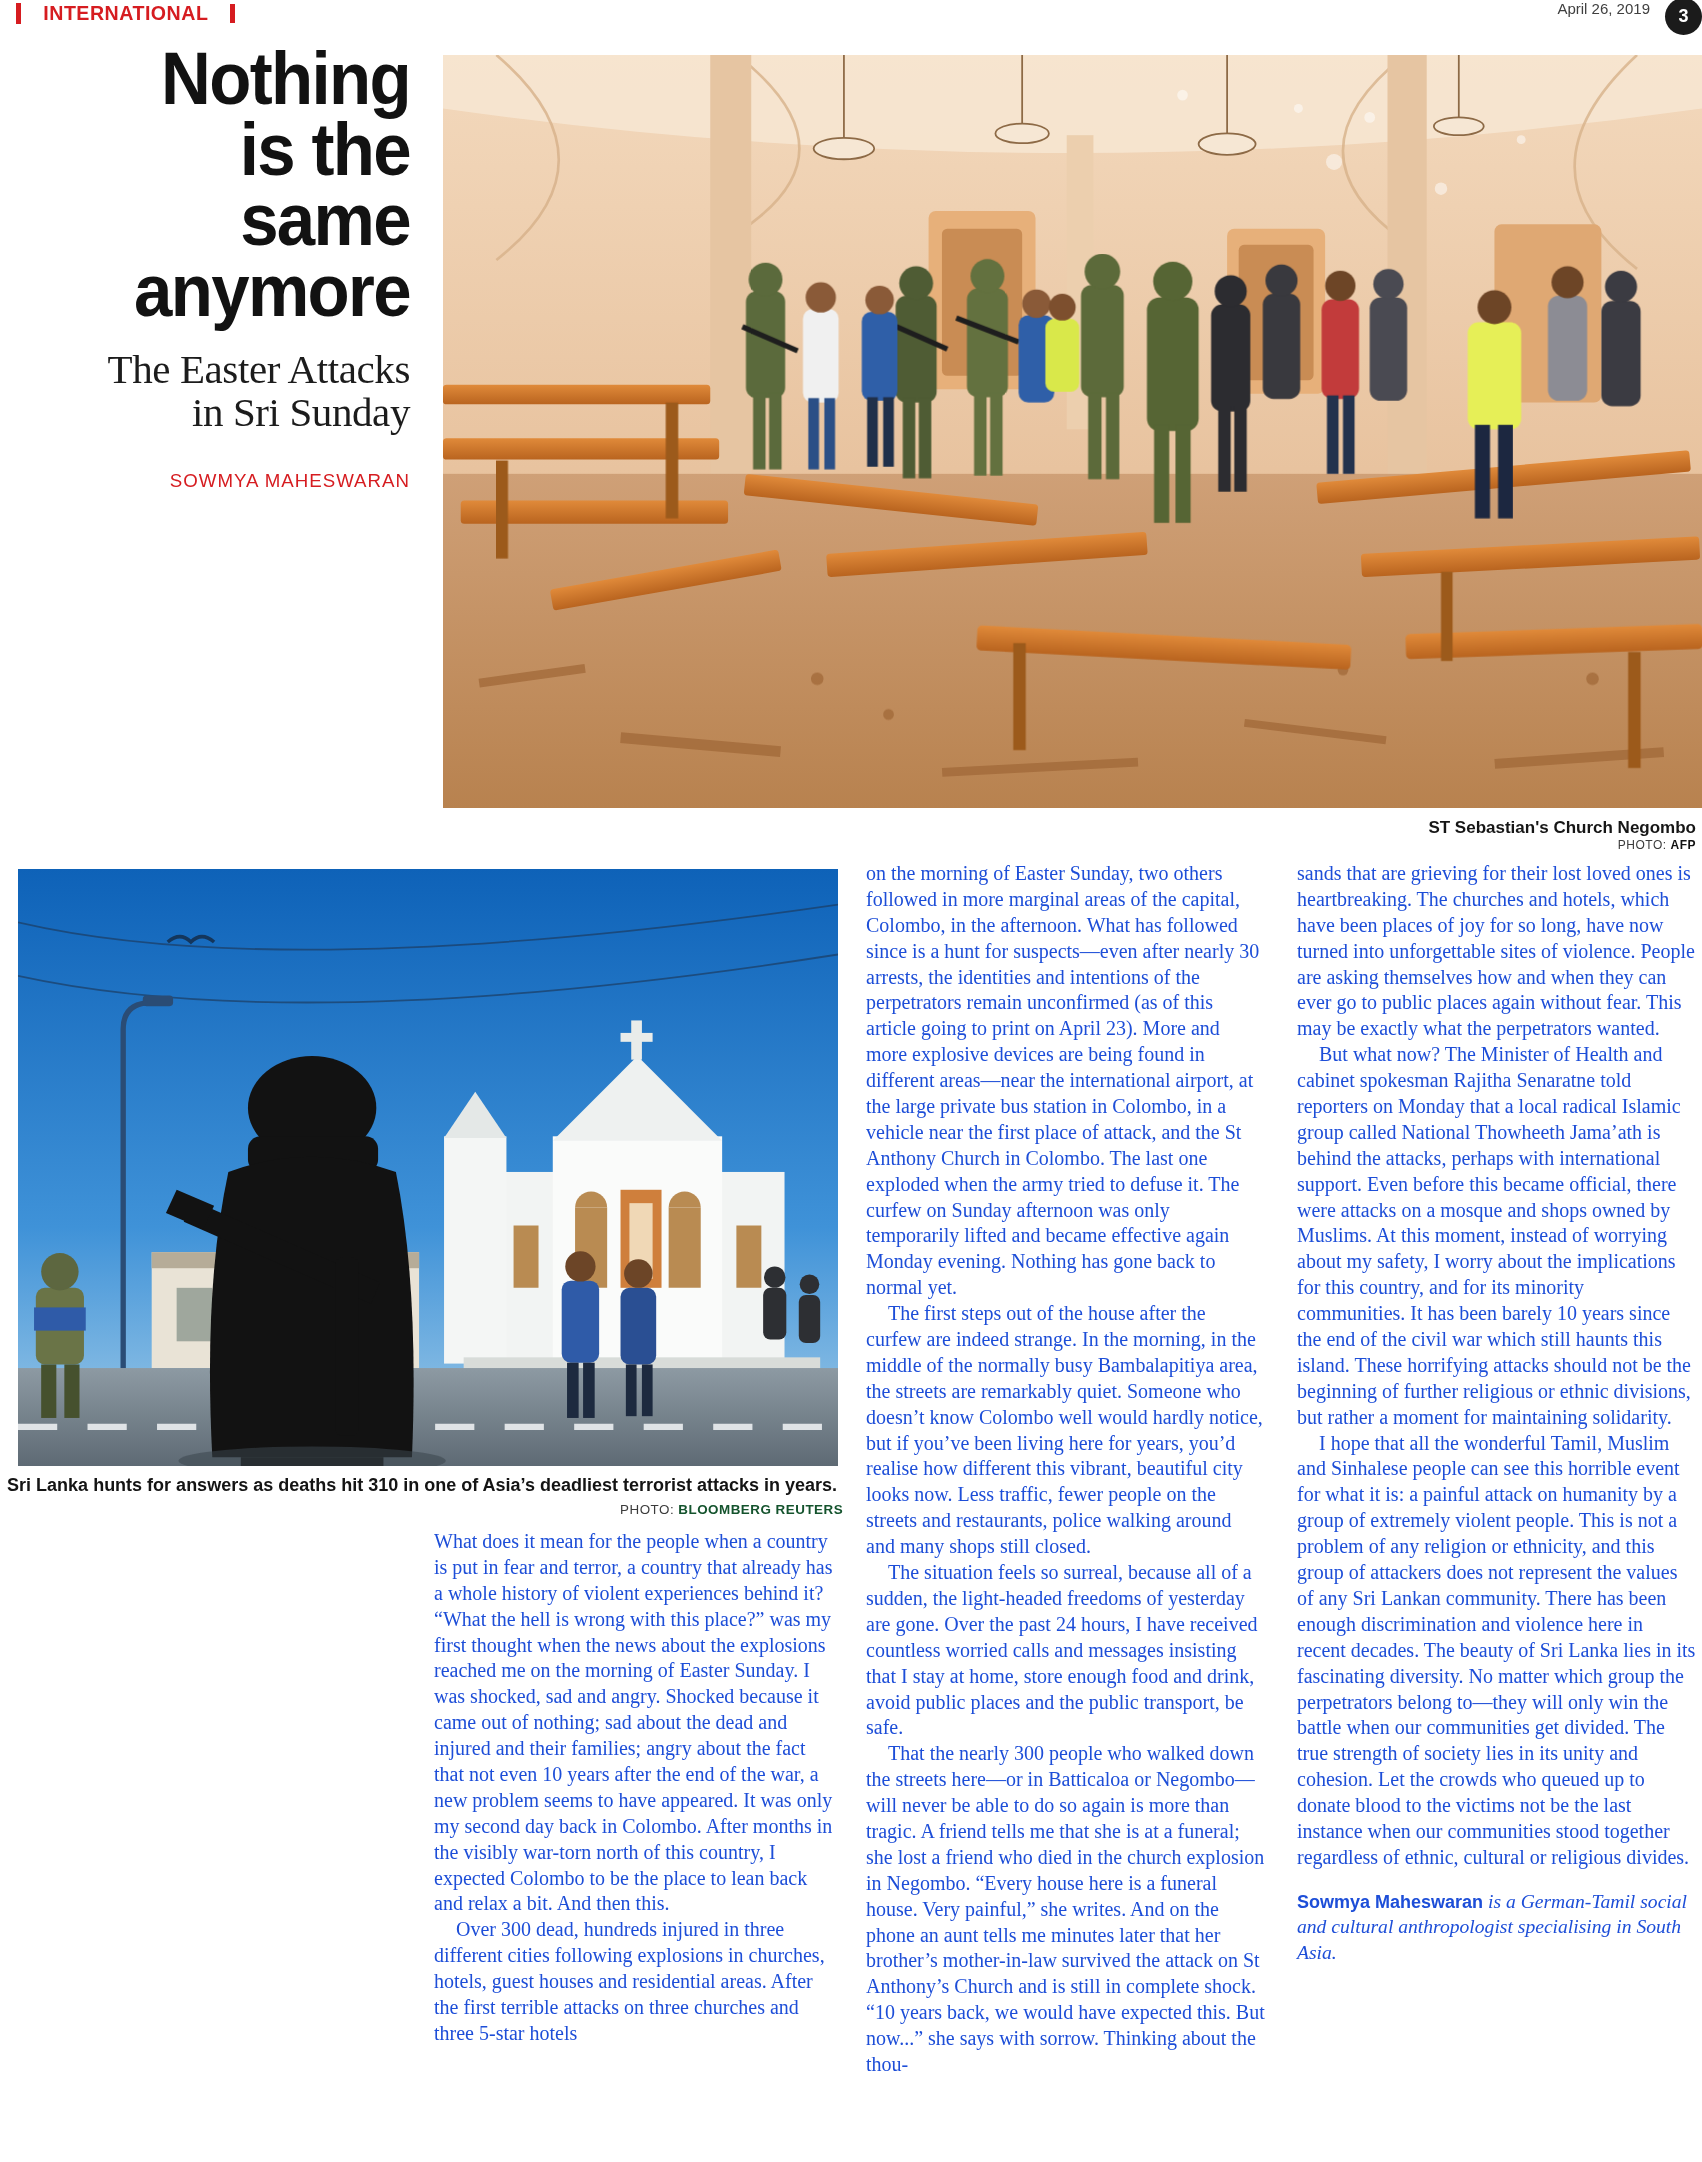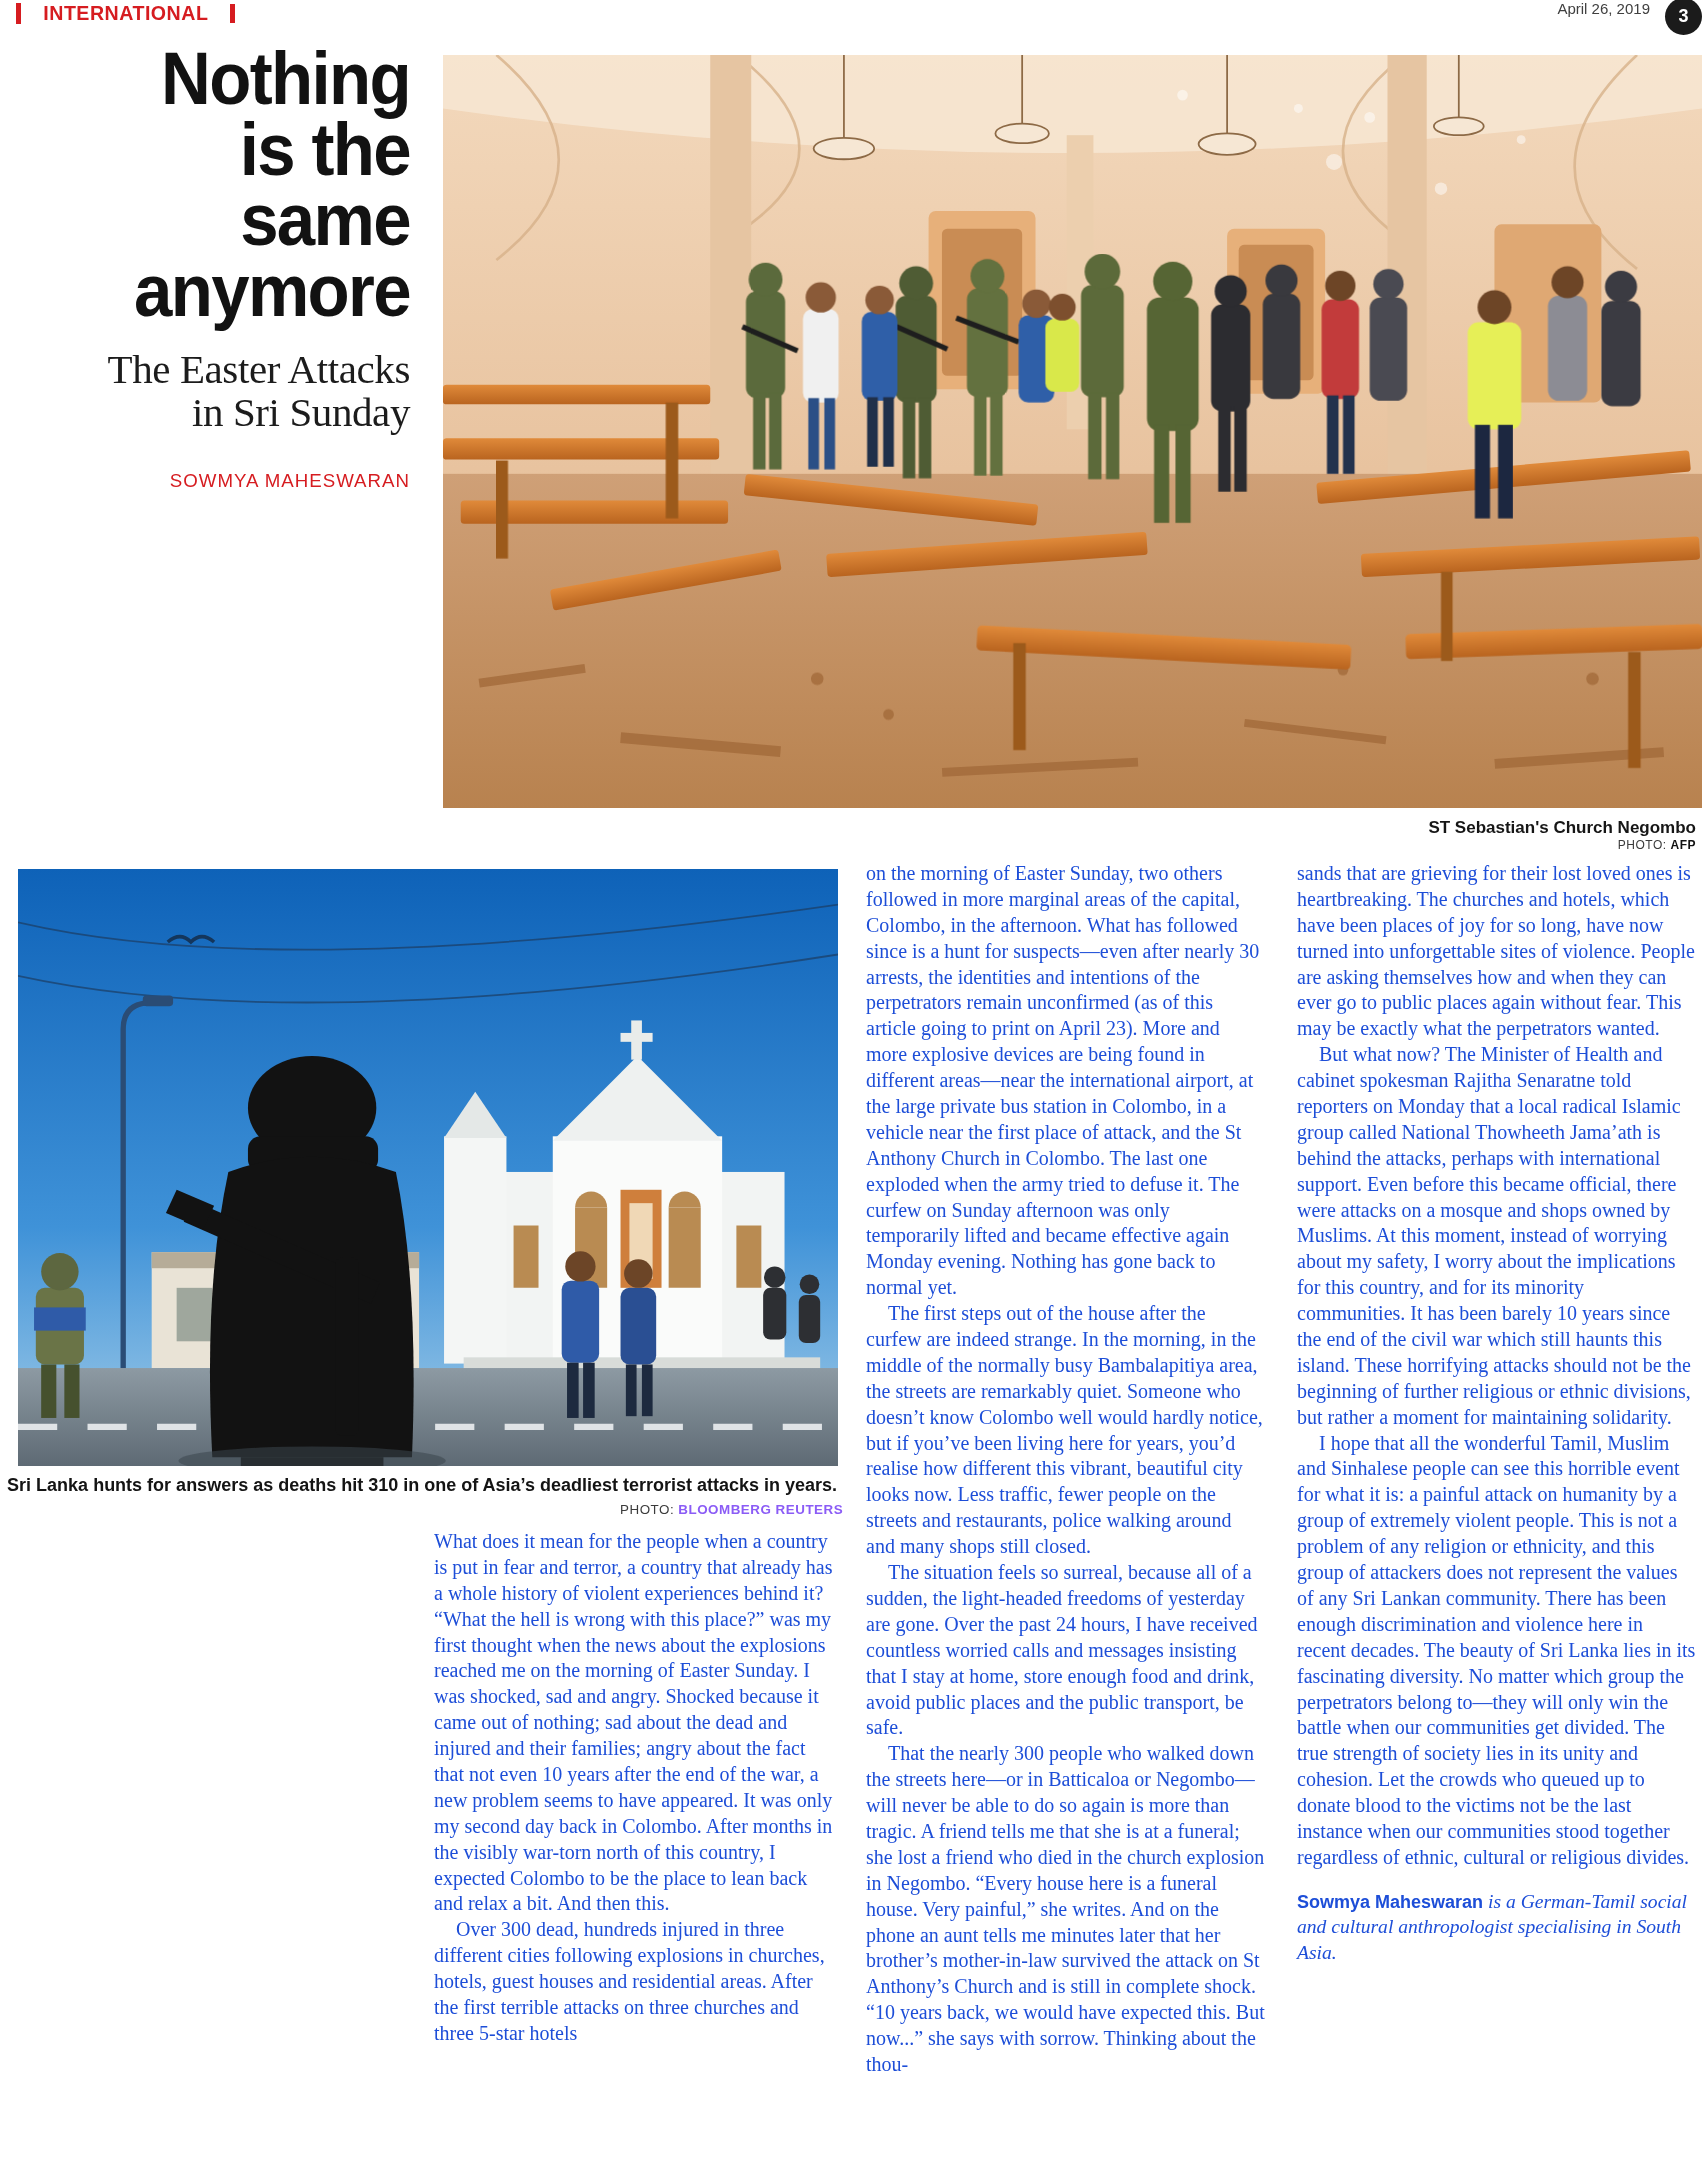--- a/index.html
+++ b/index.html
@@ -141,21 +141,21 @@
   .photo2-credit {
     position:absolute;
     left:7.1px; top:1502px;
     width:836px;
     text-align:right;
     font-family:"Liberation Sans", sans-serif;
     font-size:13.4px;
     letter-spacing:0.5px;
     color:#3b3b3b;
   }
-  .photo2-credit b { color:#8b5cf6; }
+  .photo2-credit b { color:#14532d; }
 
   
   .col {
     position:absolute;
     font-family:"Liberation Serif", serif;
     font-size:20px;
     line-height:1.295;
     text-align:left;
     color:#1d4ed8;
   }

